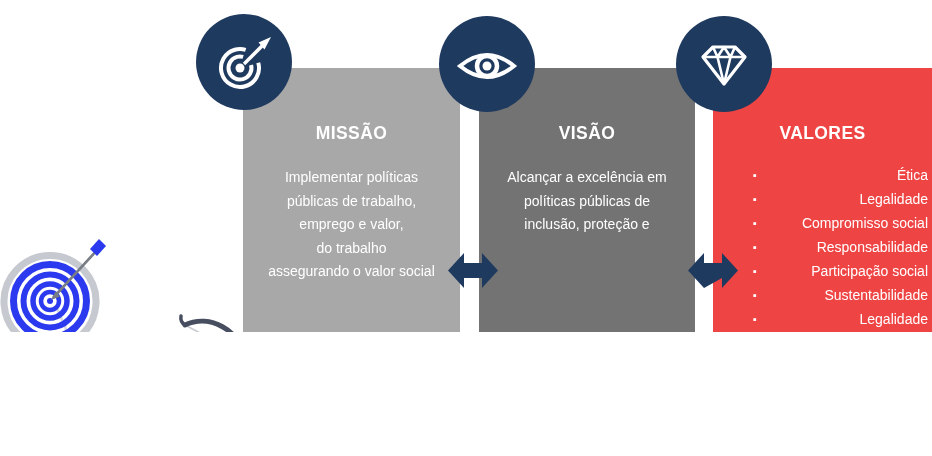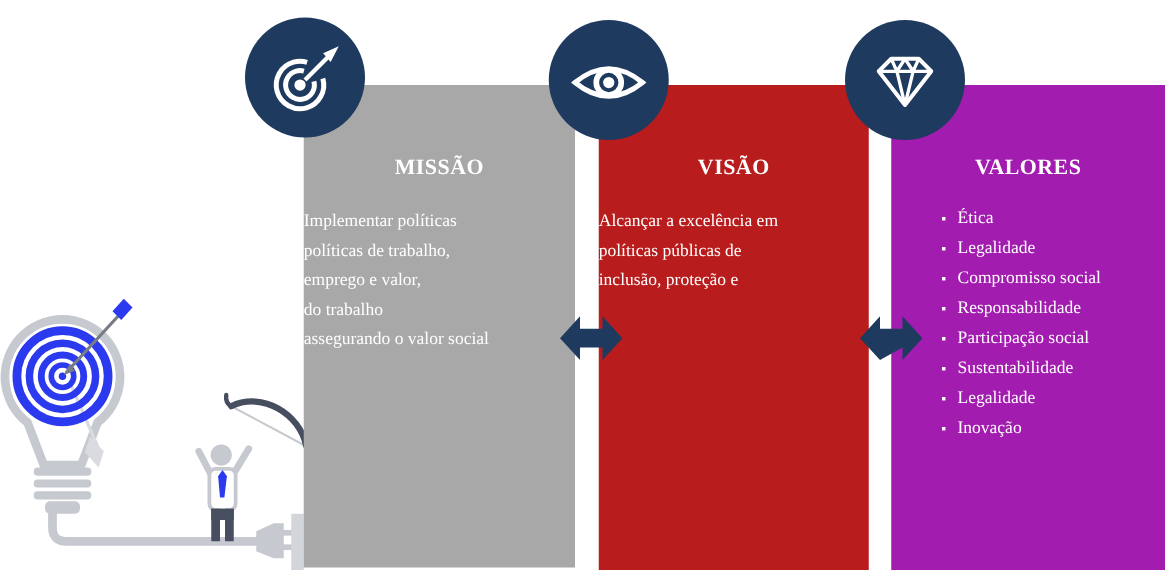--- a/index.html
+++ b/index.html
@@ -1,31 +1,31 @@
 <!DOCTYPE html>
 <html><head>
 <meta charset="utf-8">
 <style>
   html,body{margin:0;padding:0;background:#fff;}
-  .stage{position:relative;width:932px;height:456px;background:#ffffff;overflow:hidden;
-         font-family:Liberation Serif, serif;color:#fff;}
+  .stage{position:relative;width:932px;height:332px;background:#ffffff;overflow:hidden;
+         font-family:Liberation Sans, sans-serif;color:#fff;}
 
   
   .panel{position:absolute;top:68px;color:#fff;}
   .panel--missao{left:243px;width:217px;height:386px;background:#A8A8A8;}
-  .panel--visao{left:479px;width:216px;height:388px;background:#b91c1c;}
-  .panel--valores{left:713px;width:219px;height:388px;background:#a21caf;}
+  .panel--visao{left:479px;width:216px;height:388px;background:#737373;}
+  .panel--valores{left:713px;width:219px;height:388px;background:#ef4444;}
 
   .panel__title{margin:54px 0 0;font-size:17.5px;font-weight:700;text-align:center;
                 letter-spacing:.4px;line-height:22px;}
-  .panel__body{margin:22px 0 0;font-size:14px;line-height:23.5px;}
+  .panel__body{margin:22px 0 0;font-size:14px;line-height:23.5px;text-align:center;}
   .panel__body div{white-space:nowrap;}
 
   .values{margin:19px 0 0;padding:0 4px 0 40px;list-style:none;font-size:14px;}
-  .values li{position:relative;padding-left:13px;line-height:24px;}
+  .values li{position:relative;padding-left:13px;line-height:24px;text-align:right;}
   .values li::before{content:"▪";position:absolute;left:0;top:0;font-size:11px;line-height:24px;}
 
   
   .badge{position:absolute;width:96px;height:96px;border-radius:50%;background:#1F3A5F;}
   .badge svg{position:absolute;left:0;top:0;}
   .badge--missao{left:196px;top:14px;}
   .badge--visao{left:439px;top:16px;}
   .badge--valores{left:676px;top:16px;}
 
   
@@ -92,21 +92,21 @@
       <line x1="185" y1="90" x2="245" y2="122" stroke="#C6C9CF" stroke-width="1.6"></line>
       <path d="M185,90 C210,78 240,96 245,122" fill="none" stroke="#474E60" stroke-width="5" stroke-linecap="round"></path>
       <path d="M185,90 q-5,-3 -4,-9" fill="none" stroke="#474E60" stroke-width="3.5" stroke-linecap="round"></path>
     </g>
   </svg>
 
   <section class="panel panel--missao">
     <h2 class="panel__title">MISSÃO</h2>
     <div class="panel__body">
       <div>Implementar políticas</div>
-      <div>políticas de trabalho,</div>
+      <div>públicas de trabalho,</div>
       <div>emprego e valor,</div>
       <div>do trabalho</div>
       <div>assegurando o valor social</div>
     </div>
   </section>
 
   <section class="panel panel--visao">
     <h2 class="panel__title">VISÃO</h2>
     <div class="panel__body">
       <div>Alcançar a excelência em</div>

